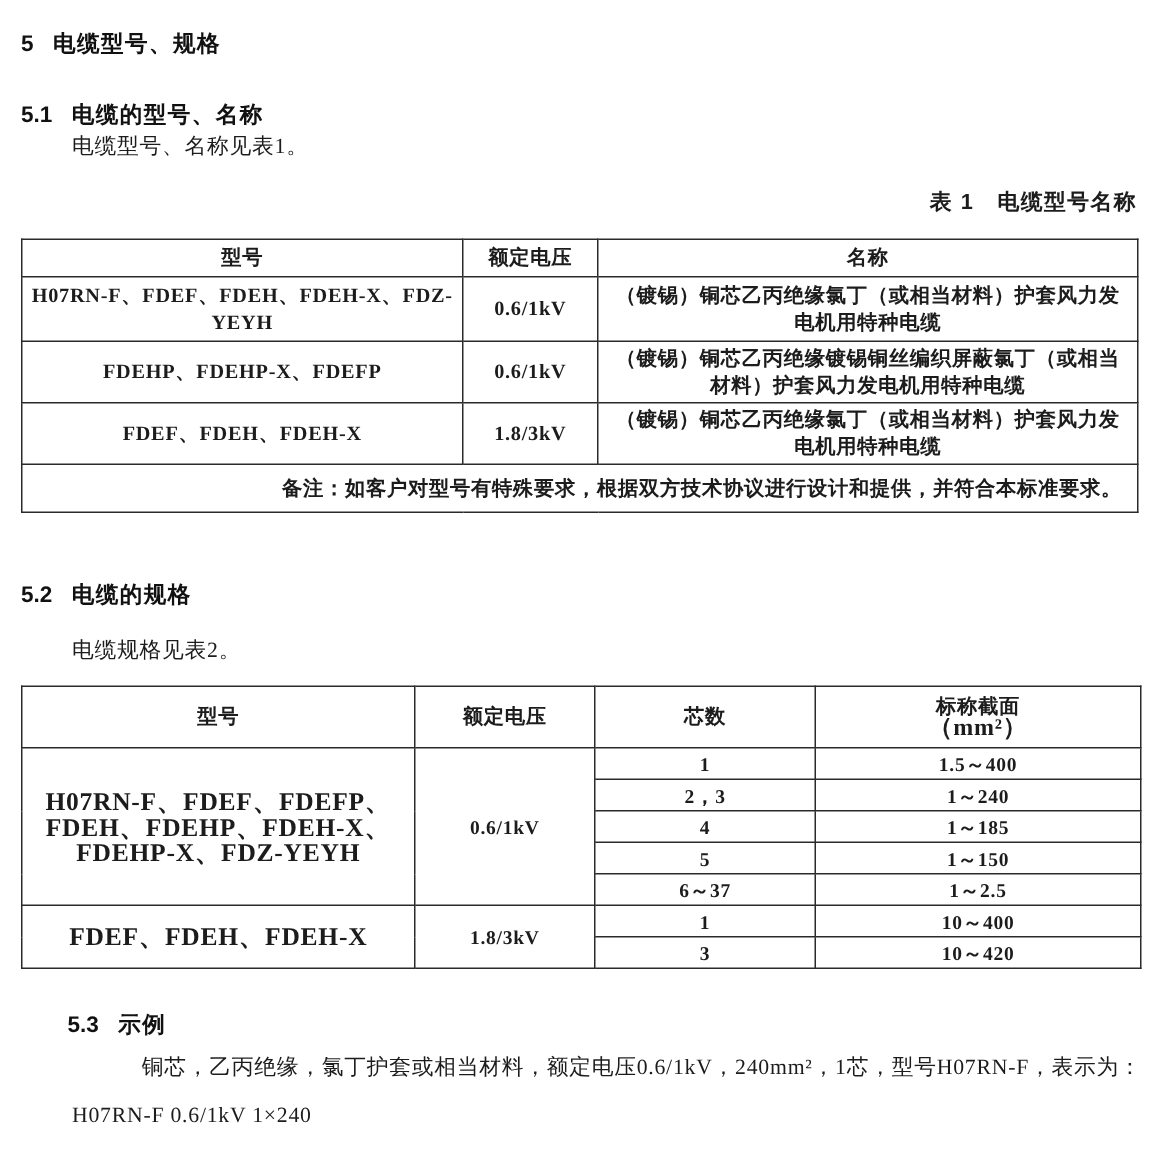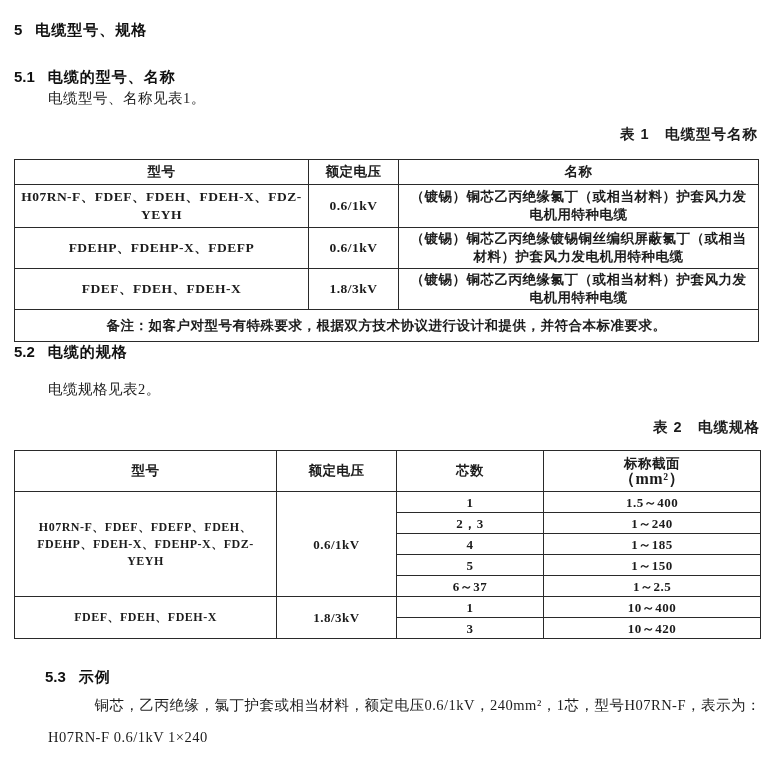--- a/index.html
+++ b/index.html
@@ -18,21 +18,21 @@
     font-family:"Liberation Sans","DejaVu Sans",sans-serif;
     font-weight:bold;
     font-size:15px;
     color:#111;
     line-height:20px;
     letter-spacing:1px;
   }
   .heading .num { margin-right:13px; letter-spacing:0; }
   .sec5  { margin-top:0; }
   .sec51 { margin-top:27px; }
-  .sec52 { }
+  .sec52 { margin-top:45px; }
   .sec53 { margin-top:28px;margin-left:31px; }
   .body-text {
     margin-left:34px;
     font-size:14.5px;
     line-height:19px;
     color:#1c1c1c;
     letter-spacing:0.5px;
   }
   .intro1 { margin-top:2px; }
   .intro2 { margin-top:18px; }
@@ -63,24 +63,24 @@
     padding:1px 6px;
     line-height:18px;
     box-sizing:border-box;
     letter-spacing:0.5px;
   }
   .t1 .hrow th { height:25px; }
   .t1 .r1 { height:43px; }
   .t1 .r2 { height:41px; }
   .t1 .r3 { height:39px; }
   .t1 td.name { text-align:center; padding:2px 8px; }
-  .t1 td.note { height:32px; text-align:center; padding:2px 10px; }
+  .t1 td.note { height:32px; text-align:right; padding:2px 10px; }
   .t2 .hrow th { height:41px; }
   .t2 td { height:21px; padding:0 4px; font-size:13px; line-height:17px; }
-  .t2 td.models { font-size:12px; line-height:17px; }
+  .t2 td.models { font-size:17px; line-height:17px; }
   .t2 th .unit { font-size:16px; line-height:14px; }
   .t2 th .u1 { line-height:16px; }
 </style>
 </head>
 <body>
 
 <div class="page">
 
   <div class="heading sec5">
     <span class="num">5</span><span>电缆型号、规格</span>
@@ -128,21 +128,20 @@
       </tr>
     </tbody>
   </table>
 
   <div class="heading sec52">
     <span class="num">5.2</span><span>电缆的规格</span>
   </div>
 
   <div class="body-text intro2">电缆规格见表2。</div>
 
-  <div class="caption cap2">表 2　电缆规格</div>
 
   <table class="t2">
     <colgroup>
         <col style="width:262px">
         <col style="width:120px">
         <col style="width:147px">
         <col style="width:217px">
       </colgroup>
     <thead>
       <tr class="hrow">

